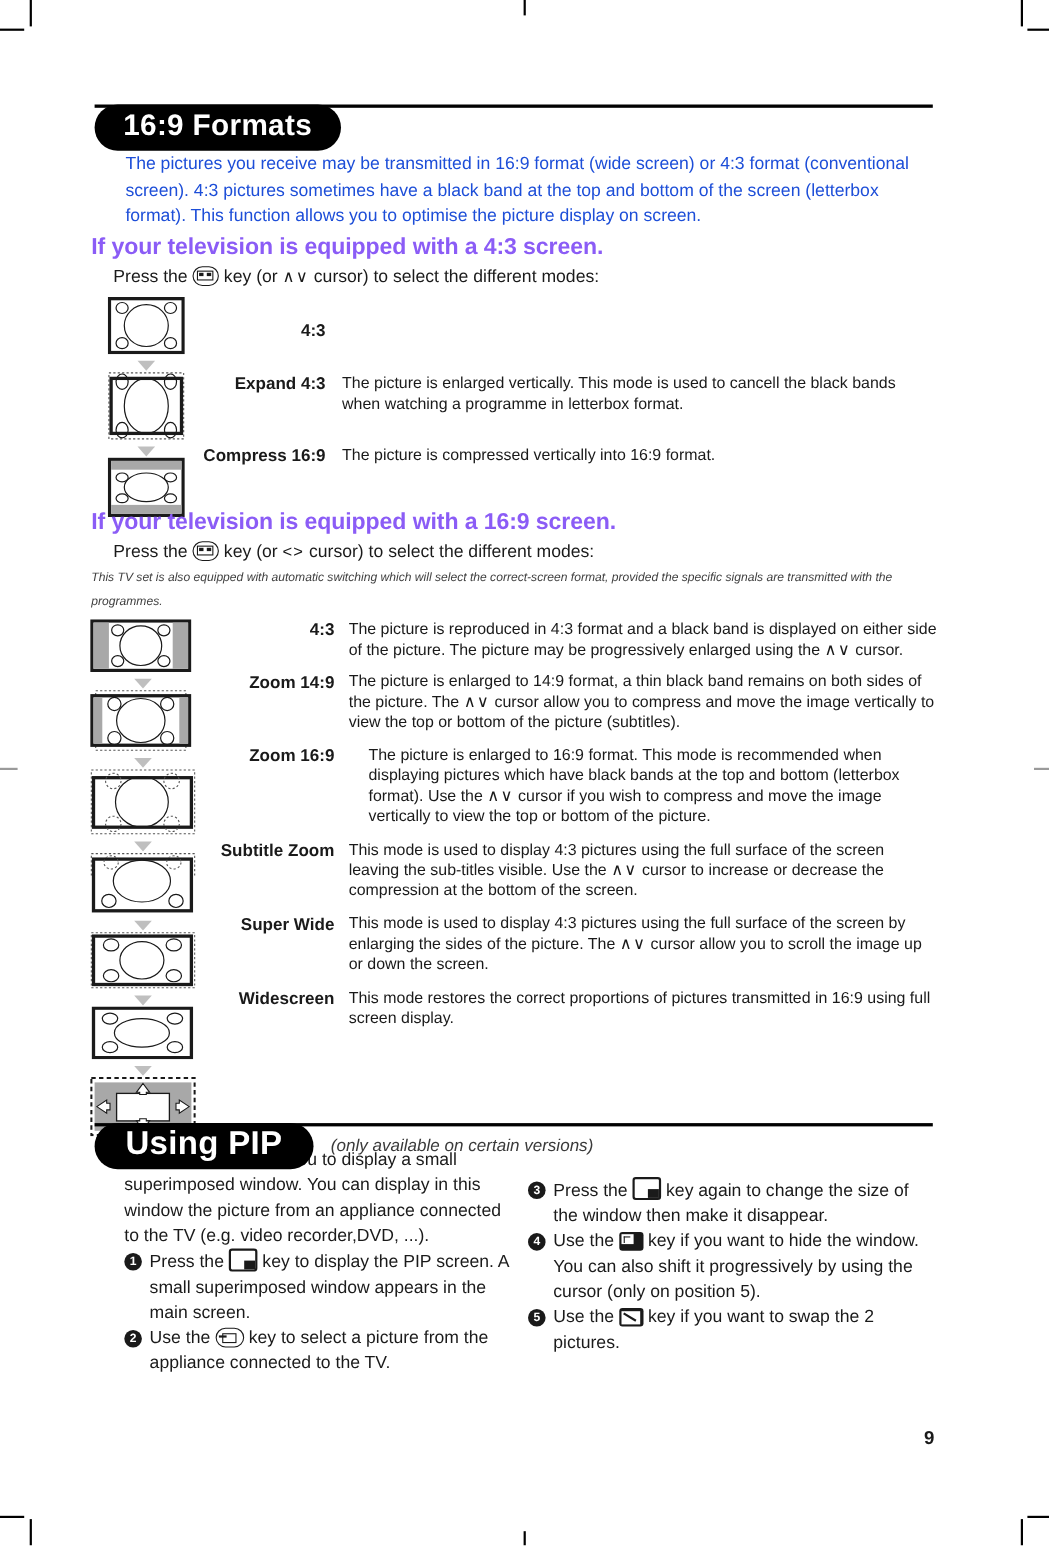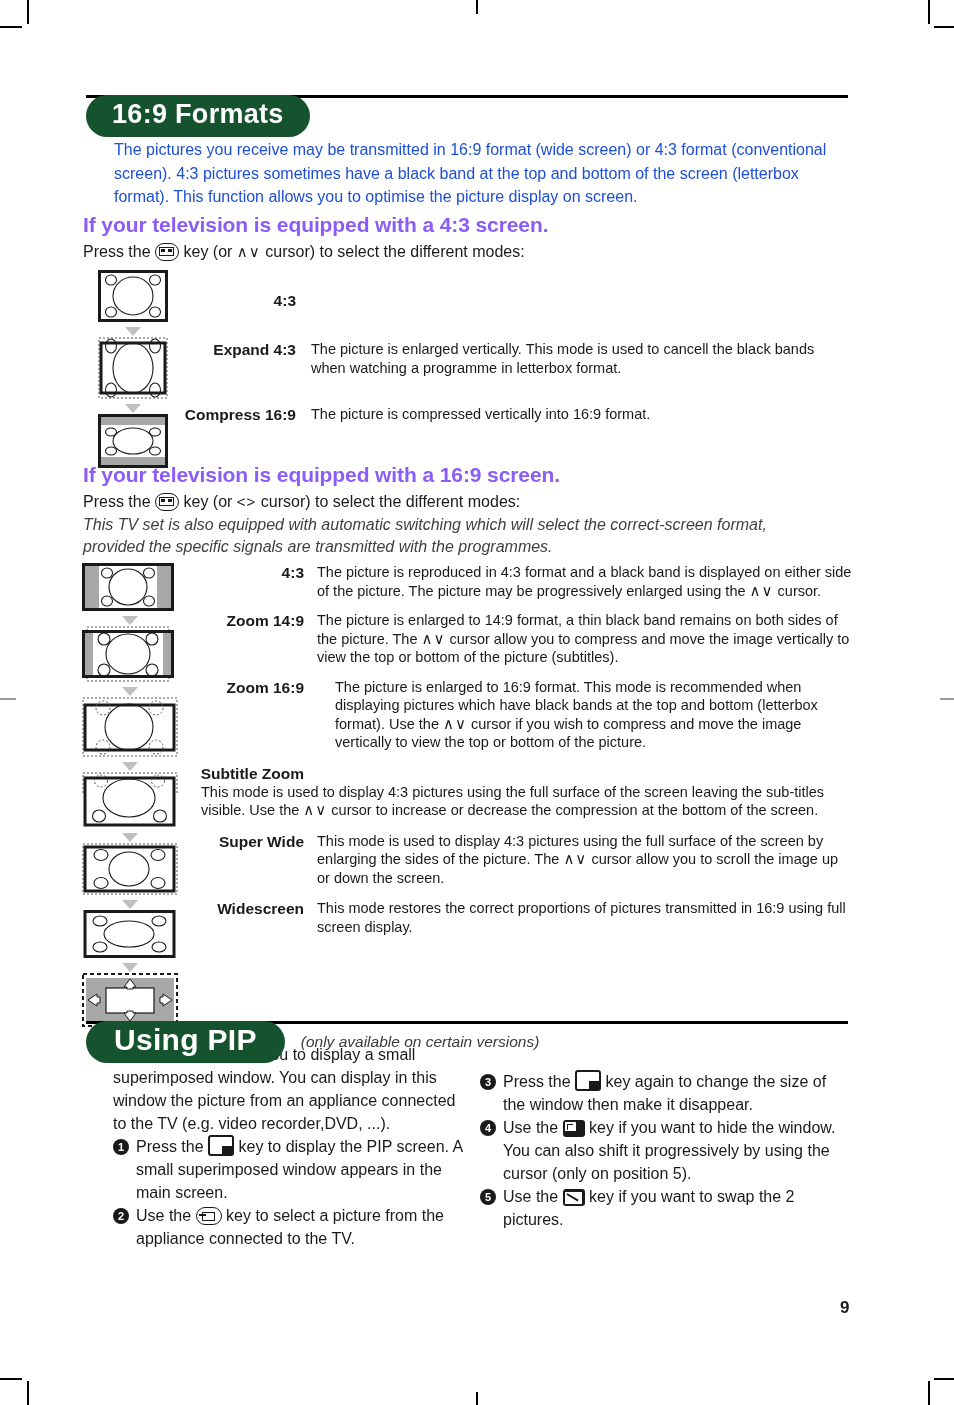--- a/index.html
+++ b/index.html
@@ -5,39 +5,39 @@
   html,body{margin:0;padding:0;background:#fff;}
   body{
     width:954px;height:1405px;position:relative;overflow:hidden;
     font-family:"Liberation Sans",sans-serif;color:#1a1a1a;
   }
   
   .cmark{position:absolute;background:#000;}
   .cmark.grey{background:#9a9a9a;}
   .banner-rule{position:absolute;height:3px;background:#000;}
   .banner{
-    background:#14532d;color:#fff;border-radius:22px;
+    background:#000000;color:#fff;border-radius:22px;
     display:inline-flex;align-items:center;justify-content:center;
     font-weight:bold;letter-spacing:.3px;
     position:relative;z-index:2;
   }
   .banner.b1{font-size:27px;padding:4px 26px 7px 26px;}
   .banner.b2{font-size:30px;padding:2px 28px 6px 28px;}
   .banner-note{font-style:italic;font-size:15.5px;color:#3a3a3a;margin-left:16px;}
 
   
   .intro{
     position:absolute;font-size:16px;line-height:23.5px;color:#1d4ed8;
   }
   h2.sub{
     position:absolute;margin:0;font-size:21px;font-weight:bold;
     letter-spacing:-.1px;color:#8b5cf6;
   }
-  .press{position:absolute;font-size:16px;line-height:22px;}
-  .italnote{position:absolute;font-style:italic;font-size:16px;line-height:22px;color:#3f3f3f;}
+  .press{position:absolute;font-size:16px;line-height:22px;margin-left:20px;}
+  .italnote{position:absolute;font-style:italic;font-size:11px;line-height:22px;color:#3f3f3f;}
 
   
   .fmt-list{position:absolute;}
   .fmt-row{display:flex;align-items:flex-start;}
   .fmt-label{
     font-weight:bold;font-size:15.5px;text-align:right;
     padding-top:1px;flex:0 0 auto;
   }
   .fmt-desc{font-size:14.5px;line-height:18.5px;flex:1 1 auto;}
   .fmt-desc .nb{font-style:italic;color:#6a6a6a;}
@@ -323,21 +323,21 @@
     </div>
   </div>
   <div class="fmt-row" style="margin-bottom:12px;">
     <div class="fmt-label" style="width:116px;">Zoom 16:9</div>
     <div class="fmt-desc" style="margin-left:31px;width:660px;">
       <span>The picture is enlarged to 16:9 format. This mode is recommended when displaying pictures which have black bands at the top and bottom (letterbox format). Use the</span>
       <span class="cur">∧∨</span>
       <span>cursor if you wish to compress and move the image vertically to view the top or bottom of the picture.</span>
     </div>
   </div>
-  <div class="fmt-row" style="margin-bottom:12px;flex-direction:column;">
+  <div class="fmt-row" style="margin-bottom:12px;">
     <div class="fmt-label" style="width:116px;">Subtitle Zoom</div>
     <div class="fmt-desc" style="margin-left:13px;width:660px;">
       <span>This mode is used to display 4:3 pictures using the full surface of the screen leaving the sub-titles visible. Use the</span>
       <span class="cur">∧∨</span>
       <span>cursor to increase or decrease the compression at the bottom of the screen.</span>
     </div>
   </div>
   <div class="fmt-row" style="margin-bottom:12px;">
     <div class="fmt-label" style="width:116px;">Super Wide</div>
     <div class="fmt-desc" style="margin-left:13px;width:660px;">

